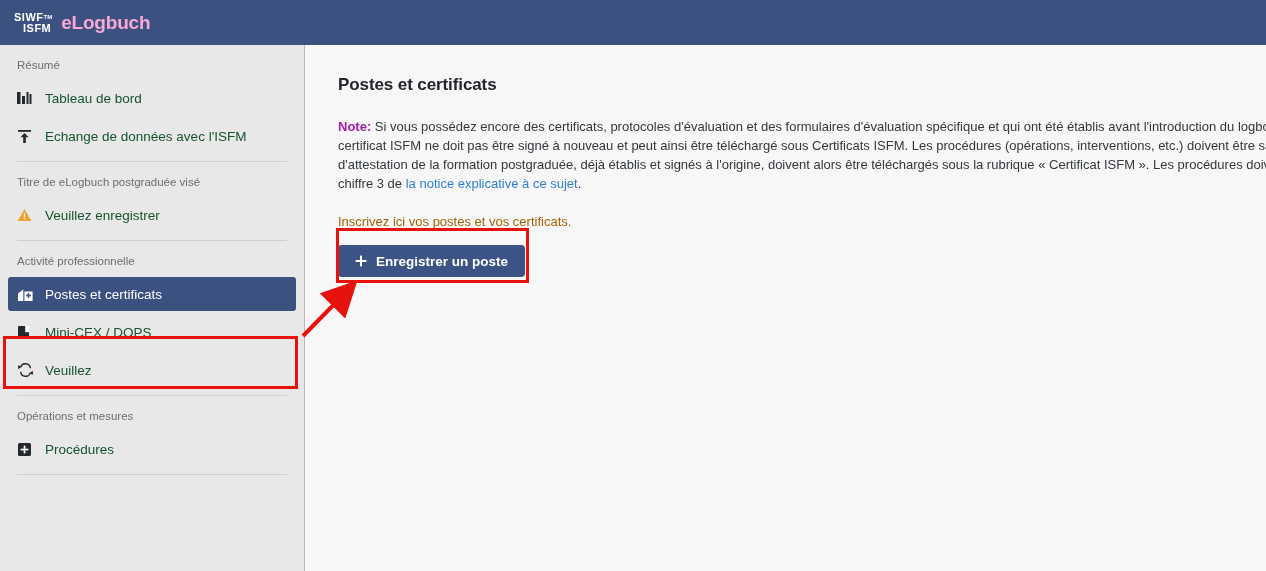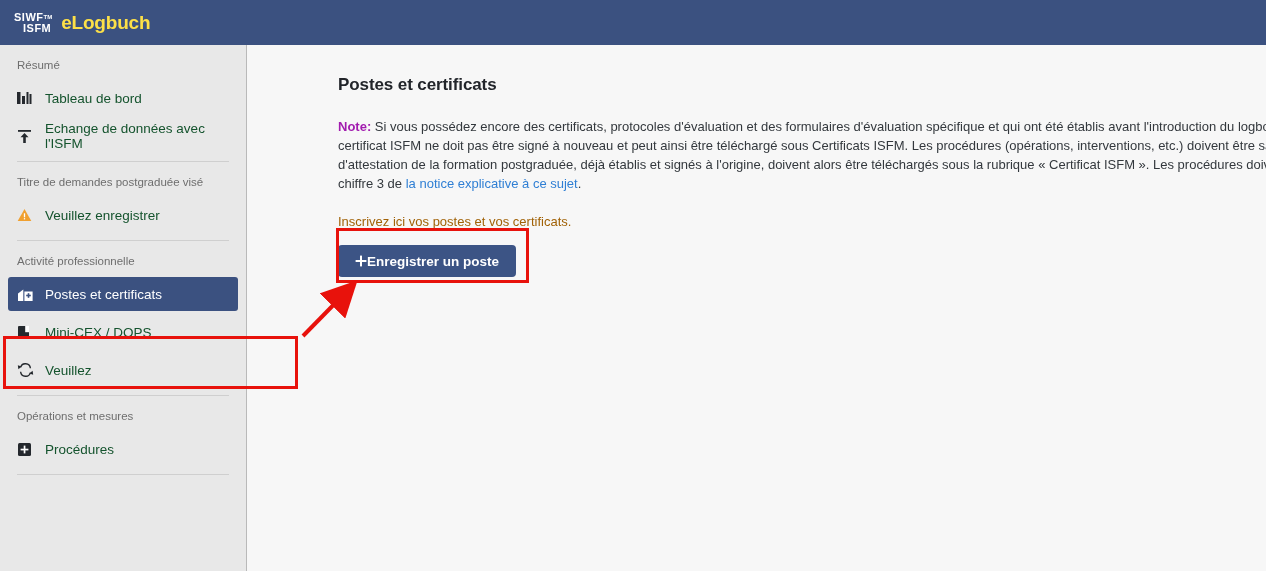--- a/index.html
+++ b/index.html
@@ -24,27 +24,27 @@
   #logo-mark {
     color:#ffffff; font-weight:bold; font-size:11px; line-height:11px;
     letter-spacing:.5px; text-align:left; position:relative;
   }
   #logo-mark .siwf { display:block; }
   #logo-mark .isfm { display:block; padding-left:9px; }
   #logo-mark .tm {
     font-size:6px; letter-spacing:0; vertical-align:top;
   }
   #logo-word {
-    color:#fde047; font-size:19px; font-weight:bold; margin-left:9px;
+    color:#f9a8d4; font-size:19px; font-weight:bold; margin-left:9px;
     letter-spacing:-.2px;
   }
 
   
   #sidebar {
-    position:absolute; left:0; top:45px; width:247px; height:526px;
+    position:absolute; left:0; top:45px; width:305px; height:526px;
     background:#e8e8e8;
     border-right:1px solid #b9b9b9;
     overflow:hidden;
   }
   .nav-section-label {
     font-size:11.5px; color:#6e6e6e; padding:14px 0 6px 17px;
   }
   .nav-item {
     display:flex; align-items:center;
     height:34px; margin:4px 8px; padding-left:9px;
@@ -86,21 +86,21 @@
   #button-row {
     padding:16px 0 0 32px;
     display:flex; align-items:center; gap:14px;
   }
   .btn {
     background:#3c5485; color:#ffffff;
     border:none; border-radius:4px;
     height:32px; padding:0 17px;
     font-size:13.5px; font-weight:bold;
     font-family:"Liberation Sans", sans-serif;
-    display:inline-flex; align-items:center; gap:0;
+    display:inline-flex; align-items:center; gap:9px;
     cursor:pointer; white-space:nowrap;
   }
   .btn .b-ico { display:inline-flex; align-items:center; }
 
   
   .hl-box {
     position:absolute; border:3px solid #e8120c;
     pointer-events:none; z-index:40;
   }
   #hl-sidebar { left:3px; top:336px; width:295px; height:53px; }
@@ -145,21 +145,21 @@
       <svg width="15" height="15" viewBox="0 0 15 15">
           <rect x="1" y="1" width="13" height="1.8" fill="#24282d"></rect>
           <path d="M7.5 4 L11.5 8.2 L8.8 8.2 L8.8 14 L6.2 14 L6.2 8.2 L3.5 8.2 Z" fill="#24282d"></path>
         </svg>
     </span>
     <span>Echange de données avec l'ISFM</span>
   </div>
 
   <div class="nav-sep"></div>
 
-  <div class="nav-section-label">Titre de demandes postgraduée visé</div>
+  <div class="nav-section-label">Titre de eLogbuch postgraduée visé</div>
 
   <div class="nav-item">
     <span class="nav-ico">
       <svg width="15" height="14" viewBox="0 0 15 14">
           <path d="M7.5 1 L14.3 13 L0.7 13 Z" fill="#f0a030"></path>
           <rect x="6.85" y="5.3" width="1.3" height="4" fill="#ffffff"></rect>
           <rect x="6.85" y="10.1" width="1.3" height="1.3" fill="#ffffff"></rect>
         </svg>
     </span>
     <span>Veuillez enregistrer</span>

